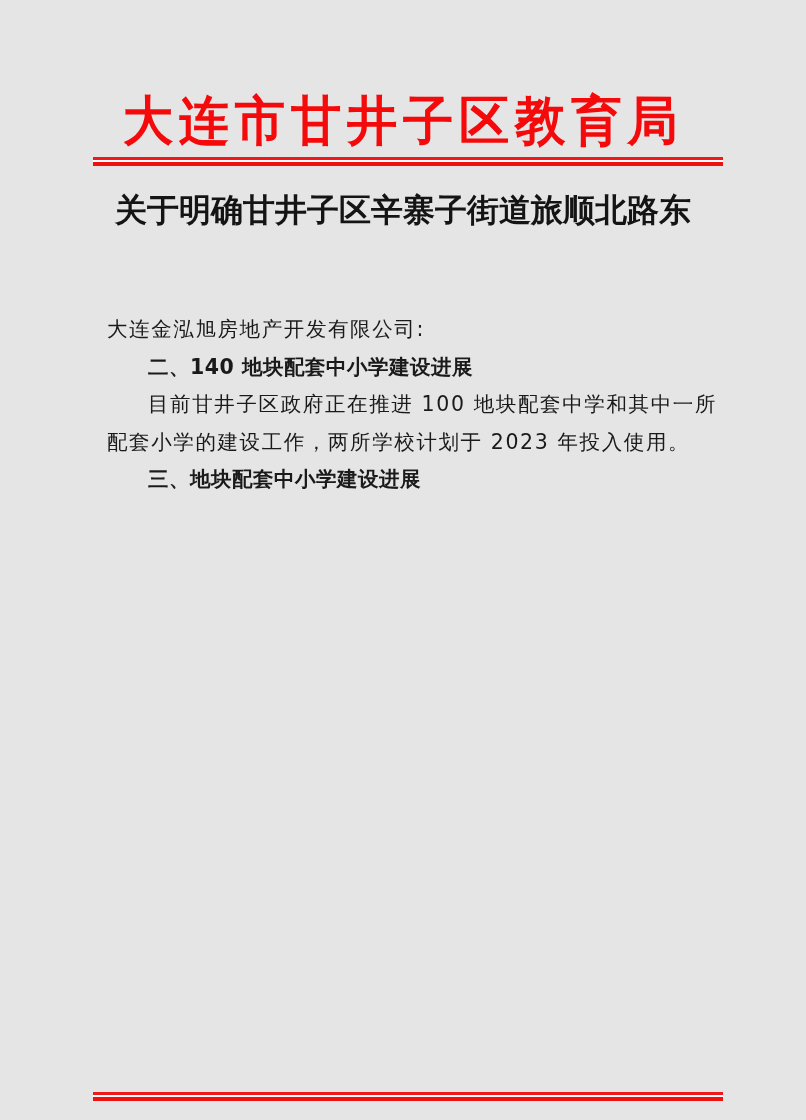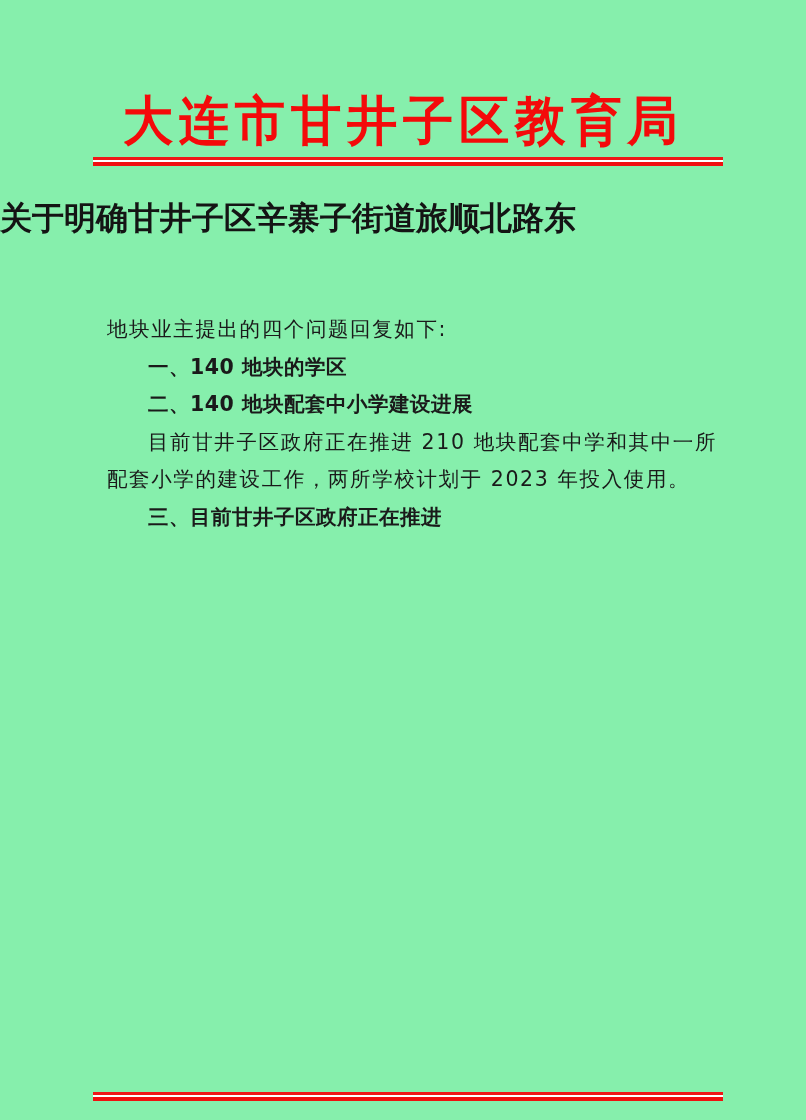--- a/index.html
+++ b/index.html
@@ -1,33 +1,33 @@
 <!DOCTYPE html>
 <html><head>
   <meta charset="utf-8">
   <style>
     html, body { margin: 0; padding: 0; background: #ffffff; }
     body { width: 806px; height: 1120px; position: relative; overflow: hidden; }
-    .page { position: absolute; inset: 0; background: #86efac; }
+    .page { position: absolute; inset: 0; background: #e5e5e5; }
     .masthead {
       position: absolute; left: 0; right: 0; top: 90px; text-align: center;
       color: #f40a0a; font-family: "DejaVu Serif", "Liberation Serif", serif;
       font-size: 53px; letter-spacing: 6px; font-weight: bold; line-height: 60px;
       transform: scaleX(0.95);
     }
     .rule { position: absolute; left: 93px; width: 630px; }
     .rule .thin { height: 3px; background: #f01818; }
     .rule .gap { height: 2px; background: #fff; }
     .rule .thick { height: 4px; background: #f01010; }
     .rule-top { top: 157px; }
     .rule-bottom { top: 1092px; }
     .title {
-      position: absolute; left: 0; right: 0; top: 190px; text-align: left;
+      position: absolute; left: 0; right: 0; top: 190px; text-align: center;
       font-family: "DejaVu Serif", "Liberation Serif", serif; font-weight: bold;
-      font-size: 32px; line-height: 40px; color: #141414; letter-spacing: 0px; margin-top: 8px;
+      font-size: 32px; line-height: 40px; color: #141414; letter-spacing: 0px;
     }
     .body {
       position: absolute; left: 107px; width: 610px; top: 311px;
       font-family: "DejaVu Sans", "Liberation Sans", sans-serif; font-size: 20.5px;
       color: #1a1a1a; line-height: 37.5px; letter-spacing: 1.6px;
     }
     .body p { margin: 0; text-align: justify; }
     .indent { text-indent: 41px; }
     .heading { text-indent: 41px; font-weight: bold; letter-spacing: 0.5px; }
   </style>
@@ -42,28 +42,27 @@
     <div class="thin"></div>
       <div class="gap"></div>
       <div class="thick"></div>
   </div>
 
   <div class="title">
     <div>关于明确甘井子区辛寨子街道旅顺北路东</div>
   </div>
 
   <div class="body">
-    <p>地块业主提出的四个问题回复如下:</p>
+    <p>大连金泓旭房地产开发有限公司:</p>
 
-    <p class="heading">一、140 地块的学区</p>
 
     <p class="heading">二、140 地块配套中小学建设进展</p>
-    <p class="indent">目前甘井子区政府正在推进 210 地块配套中学和其中一所配套小学的建设工作，两所学校计划于 2023 年投入使用。</p>
+    <p class="indent">目前甘井子区政府正在推进 100 地块配套中学和其中一所配套小学的建设工作，两所学校计划于 2023 年投入使用。</p>
 
-    <p class="heading">三、目前甘井子区政府正在推进</p>
+    <p class="heading">三、地块配套中小学建设进展</p>
   </div>
 
   <div class="rule rule-bottom">
     <div class="thin"></div>
       <div class="gap"></div>
       <div class="thick"></div>
   </div>
 
 </div>
 

